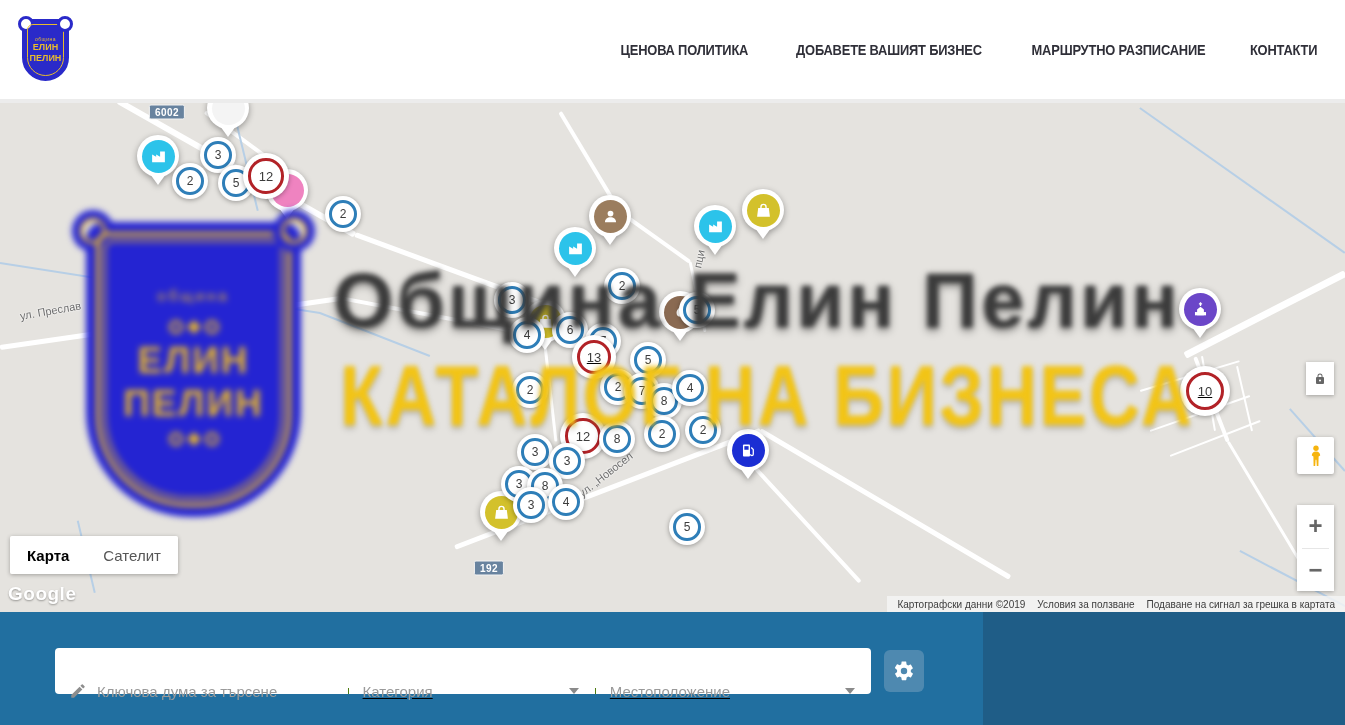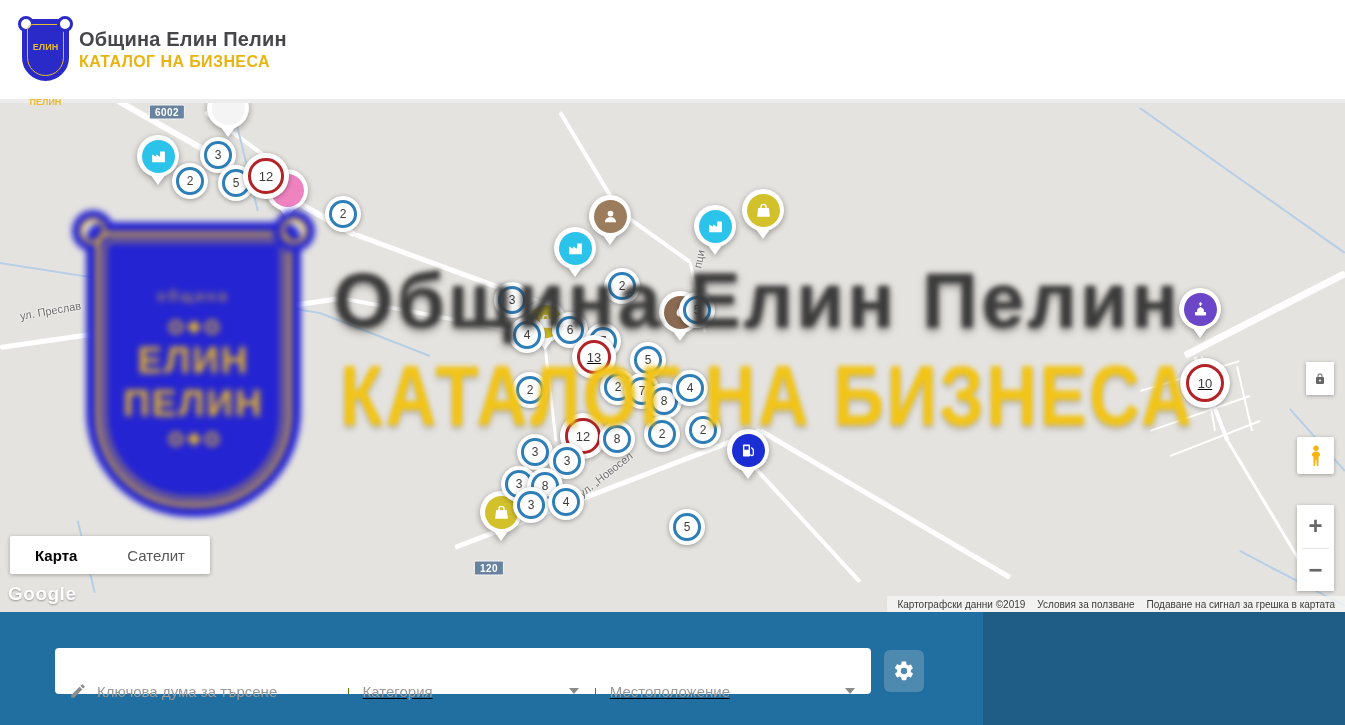--- a/index.html
+++ b/index.html
@@ -5,21 +5,21 @@
   * { margin:0; padding:0; box-sizing:border-box; }
   body { font-family:"Liberation Sans", sans-serif; background:#fff; }
   .page { position:relative; width:1345px; height:725px; overflow:hidden; background:#fff; }
 
   
   .header { position:absolute; top:0; left:0; right:0; height:103px; background:#fff;
             border-bottom:4px solid #ececec; display:flex; align-items:center; z-index:10; }
   .logo-link { display:flex; align-items:center; margin-left:22px; cursor:pointer; }
   .crest-sm { width:47px; height:62px; background:#2a2ac9; border:2px solid #2a2ac9;
               border-radius:10px 10px 26px 26px; position:relative; display:flex; flex-direction:column;
-              align-items:center; justify-content:center;gap:44px; }
+              align-items:center; justify-content:center; }
   .crest-sm .inner { position:absolute; inset:3px; border:1px solid #e8bb2d; border-radius:7px 7px 22px 22px; }
   .crest-sm .t1 { font-size:5px; color:#e8bb2d; letter-spacing:.5px; }
   .crest-sm .t2 { font-size:9px; font-weight:bold; color:#e8bb2d; line-height:1.15; }
   .crest-sm::before, .crest-sm::after { content:""; position:absolute; top:-5px; width:10px; height:10px;
               border:3px solid #2a2ac9; border-radius:50%; background:#fff; }
   .crest-sm::before { left:-6px; } .crest-sm::after { right:-6px; }
   .brand { margin-left:10px; }
   .brand-title { font-size:20px; font-weight:bold; color:#47474b; letter-spacing:.2px; }
   .brand-sub { font-size:16px; font-weight:bold; color:#e7b411; letter-spacing:.4px; margin-top:2px; }
   .nav { margin-left:auto; margin-right:25px; display:flex; gap:34px; }
@@ -68,21 +68,21 @@
   .wm-crest .w1 { font-size:37px; font-weight:bold; color:#e3b32e; letter-spacing:2px; line-height:1.15; }
   .wm-title { position:absolute; left:333px; top:152px; font-size:78px; font-weight:bold; color:#3b3b3b;
               letter-spacing:3px; white-space:nowrap; filter:blur(2.6px); text-shadow:0 3px 7px rgba(0,0,0,.45); }
   .wm-sub { position:absolute; left:340px; top:243px; font-size:86px; font-weight:bold; color:#f2c416;
             letter-spacing:3px; white-space:nowrap; filter:blur(2.6px); transform:scaleX(.82);
             transform-origin:left center; text-shadow:0 3px 6px rgba(0,0,0,.25); }
 
   
   .maptype { position:absolute; left:10px; top:433px; display:flex; z-index:5;
              box-shadow:0 1px 4px rgba(0,0,0,.3); border-radius:2px; overflow:hidden; }
-  .maptype button { border:0; background:#fff; height:38px; padding:0 25px; font-size:15px;
+  .maptype button { border:0; background:#fff; height:38px; padding:0 17px; font-size:15px;
              font-family:inherit; color:#565656; cursor:pointer; }
   .maptype button.active { font-weight:bold; color:#000; }
   .google-logo { position:absolute; left:8px; bottom:7px; z-index:5; font-size:19px; font-weight:bold;
              color:#fff; letter-spacing:.5px; text-shadow:0 1px 2px rgba(0,0,0,.35); cursor:pointer; }
   .attribution { position:absolute; right:0; bottom:0; height:16px; z-index:6; display:flex; align-items:center;
              background:rgba(245,245,245,.8); font-size:10px; color:#3c3c3c; padding:0 4px; gap:0; }
   .attribution span, .attribution a { padding:0 6px; color:#3c3c3c; text-decoration:none; white-space:nowrap; }
   .ctrl { position:absolute; background:#fff; box-shadow:0 1px 4px rgba(0,0,0,.3); z-index:5;
           display:flex; align-items:center; justify-content:center; cursor:pointer; }
   .ctrl-lock { left:1306px; top:259px; width:28px; height:33px; }
@@ -121,25 +121,27 @@
 <div class="page">
 
   <div class="header">
     <div class="logo-link">
       <div class="crest-sm">
         <span class="inner"></span>
         <span class="t1">община</span>
         <span class="t2">ЕЛИН</span>
         <span class="t2">ПЕЛИН</span>
       </div>
-      <div class="brand">
-        <div class="brand-title">Община Елин Пелин</div>
-        <div class="brand-sub">КАТАЛОГ НА БИЗНЕСА</div>
-      </div>
-    </div>
+    </div>
+    <nav class="nav" id="main-nav">
+        <a class="nav-item">ЦЕНОВА ПОЛИТИКА</a>
+        <a class="nav-item">ДОБАВЕТЕ ВАШИЯТ БИЗНЕС</a>
+        <a class="nav-item">МАРШРУТНО РАЗПИСАНИЕ</a>
+        <a class="nav-item">КОНТАКТИ</a>
+      </nav>
   </div>
 
   <div class="map" id="map">
     <div id="lines">
         <div class="road" style="left: 118px; top: -5px; width: 272.259px; height: 6px; transform: rotate(29.4839deg);"></div>
         <div class="road" style="left: 355px; top: 129px; width: 197.101px; height: 5px; transform: rotate(20.1818deg);"></div>
         <div class="road" style="left: 0px; top: 242px; width: 343.513px; height: 5px; transform: rotate(-8.20087deg);"></div>
         <div class="road" style="left: 205px; top: 7px; width: 118.004px; height: 4px; transform: rotate(36.3844deg);"></div>
         <div class="road" style="left: 340px; top: 193px; width: 183.183px; height: 4px; transform: rotate(10.6965deg);"></div>
         <div class="road" style="left: 455px; top: 442px; width: 326.671px; height: 5px; transform: rotate(-20.9871deg);"></div>
@@ -160,21 +162,21 @@
         <div class="water" style="left: 0px; top: 159px; width: 323.883px; height: 1.5px; transform: rotate(8.88066deg);"></div>
         <div class="water" style="left: 320px; top: 209px; width: 118.106px; height: 1.5px; transform: rotate(21.351deg);"></div>
         <div class="water" style="left: 78px; top: 417px; width: 73.9797px; height: 1.5px; transform: rotate(76.7151deg);"></div>
         <div class="water" style="left: 233px; top: 4px; width: 105.991px; height: 1.5px; transform: rotate(76.3571deg);"></div>
         <div class="water" style="left: 1140px; top: 4px; width: 251.098px; height: 1.5px; transform: rotate(35.2724deg);"></div>
         <div class="water" style="left: 1290px; top: 305px; width: 82.8794px; height: 1.5px; transform: rotate(48.4239deg);"></div>
         <div class="water" style="left: 1240px; top: 447px; width: 118.533px; height: 1.5px; transform: rotate(27.646deg);"></div>
       </div>
     <div id="labels">
         <div class="road-badge" style="left: 167px; top: 9px;">6002</div>
-        <div class="road-badge" style="left: 489px; top: 465px;">120</div>
+        <div class="road-badge" style="left: 489px; top: 465px;">192</div>
         <div class="street-label" style="left: 20px; top: 207px; transform: rotate(-10deg); transform-origin: left center;">ул. Преслав</div>
         <div class="street-label" style="left: 575px; top: 389px; transform: rotate(-38deg); transform-origin: left center;">бул. „Новосел</div>
         <div class="street-label" style="left: 697px; top: 159px; transform: rotate(-78deg); transform-origin: left center;">пци</div>
       </div>
     <div class="marker-layer" id="markers">
         <div class="pin" style="left: 228px; top: 9px;">
           <div class="head">
             <div class="core" style="background: rgb(244, 244, 244);"></div>
           </div>
           <div class="tail"></div>
@@ -373,21 +375,21 @@
         </div>
         <div class="cluster" style="left: 531px; top: 402px; width: 36px; height: 36px;">
           <div class="ring" style="border-color: rgb(46, 126, 184);">3</div>
         </div>
         <div class="cluster" style="left: 566px; top: 399px; width: 36px; height: 36px;">
           <div class="ring" style="border-color: rgb(46, 126, 184);">4</div>
         </div>
         <div class="cluster" style="left: 687px; top: 424px; width: 36px; height: 36px;">
           <div class="ring" style="border-color: rgb(46, 126, 184);">5</div>
         </div>
-        <div class="cluster" style="left: 1205px; top: 280px; width: 50px; height: 50px; text-decoration: underline;">
+        <div class="cluster" style="left: 1205px; top: 288px; width: 50px; height: 50px; text-decoration: underline;">
           <div class="ring" style="border-color: rgb(178, 34, 39); font-size: 13px;">10</div>
         </div>
       </div>
 
     <div class="watermark">
       <div class="wm-crest">
         <span class="frame"></span>
           <span class="frame2"></span>
         <span class="w0">община</span>
         <span class="flour">

